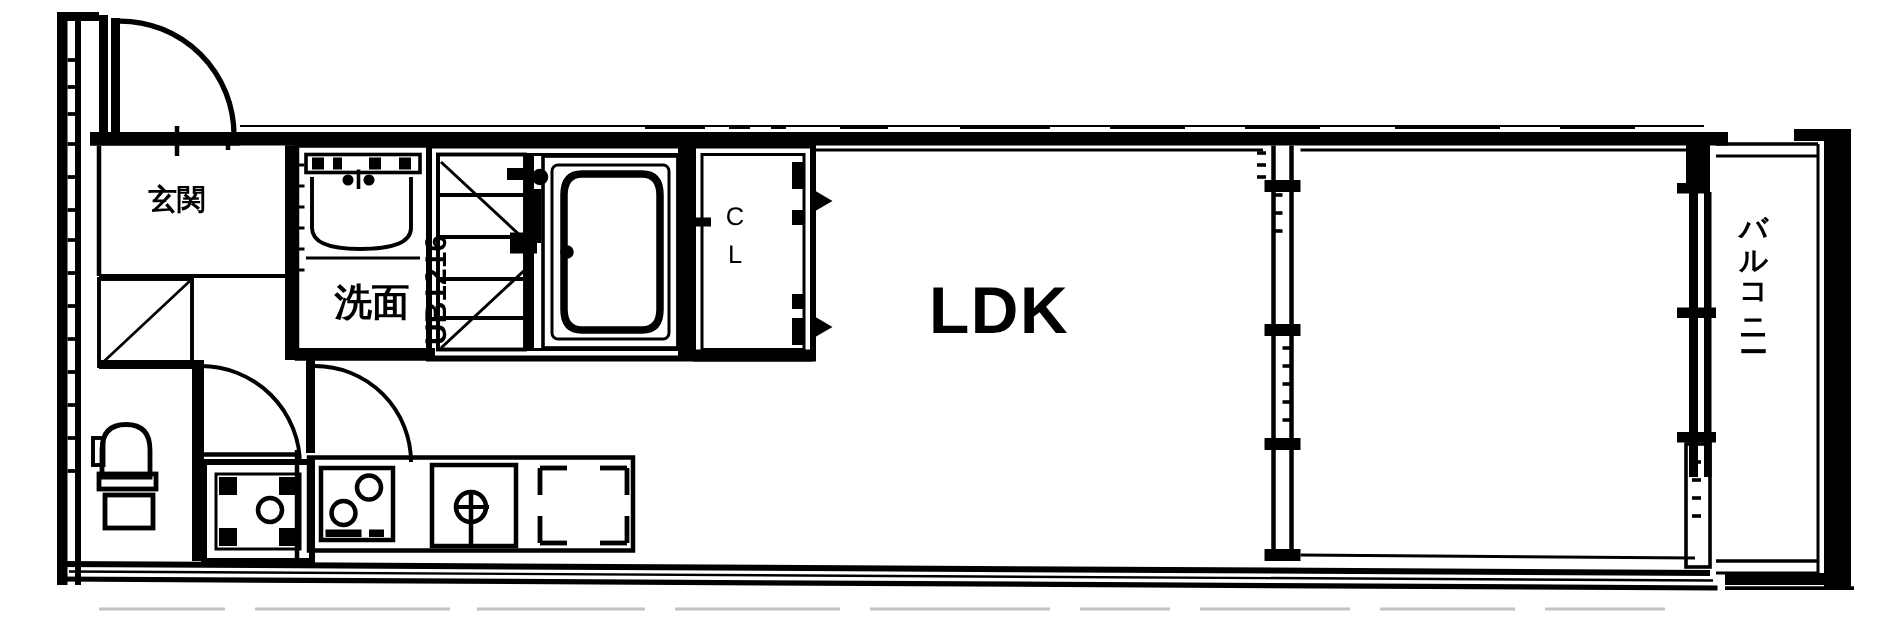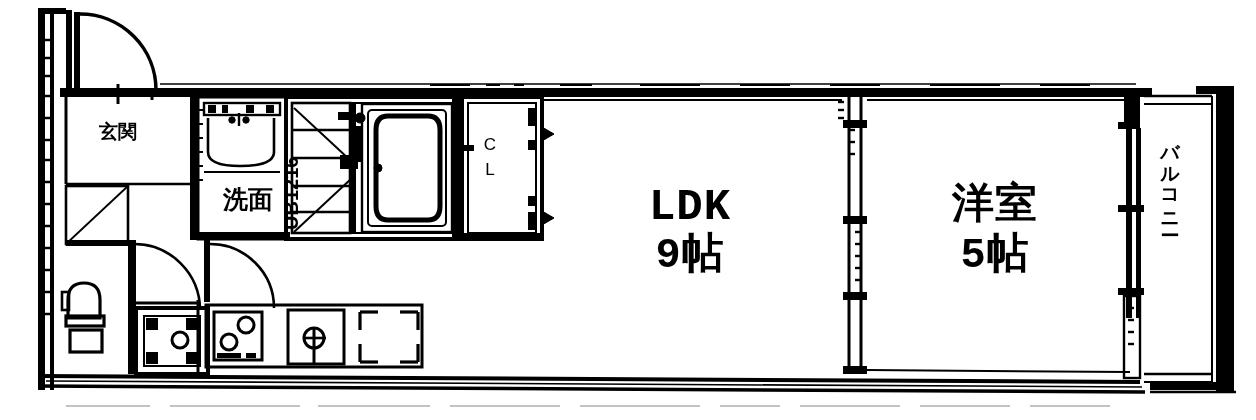--- a/index.html
+++ b/index.html
@@ -19,29 +19,29 @@
   }
   #plan-svg {
     display: block;
     width: 1256px;
     height: 420px;
   }
   .room-label {
     position: absolute;
     color: #000000;
     font-weight: bold;
-    font-family: Liberation Mono, monospace;
+    font-family: Liberation Sans, sans-serif;
     white-space: nowrap;
     line-height: 1.04;
     text-align: center;
     pointer-events: none;
     user-select: none;
   }
   .label-ldk {
-    left: 590px;
+    left: 566px;
     top: 185px;
     width: 200px;
     font-size: 44px;
     letter-spacing: 1px;
     text-align: center;
   }
   .label-ldk .l2 { font-size: 42px; display: block; margin-top: 4px; }
   .label-yoshitsu {
     left: 895px;
     top: 185px;
@@ -452,25 +452,20 @@
     <span>UB1216</span>
   </div>
 
   <div class="room-label label-cl">
     <span>C</span>
     <span class="l2">L</span>
   </div>
 
   <div class="room-label label-ldk">
     <span>LDK</span>
-    <span class="l2">9帖</span>
-  </div>
-
-  <div class="room-label label-yoshitsu">
-    <span>洋室</span>
-    <span class="l2">5帖</span>
-  </div>
+  </div>
+
 
   <div class="room-label label-balcony">
     <span>バルコニー</span>
   </div>
 
 </div>
 
 </body></html>

